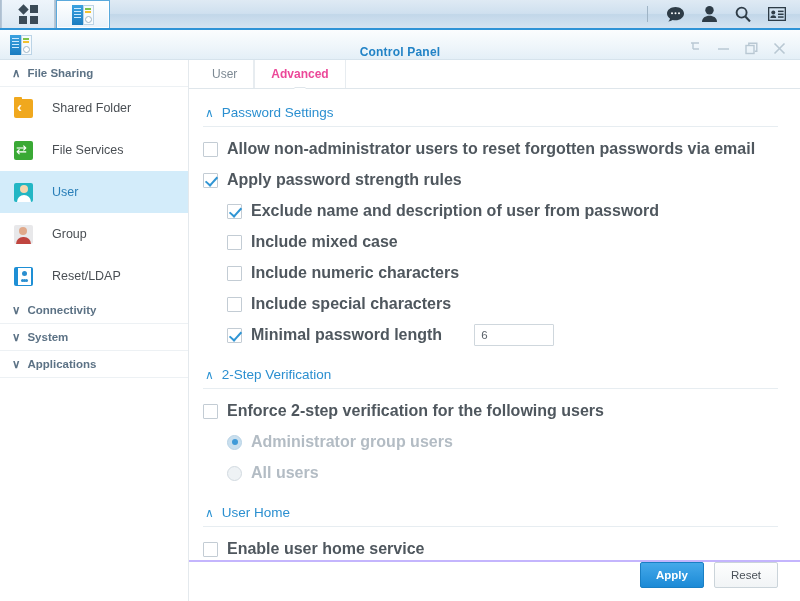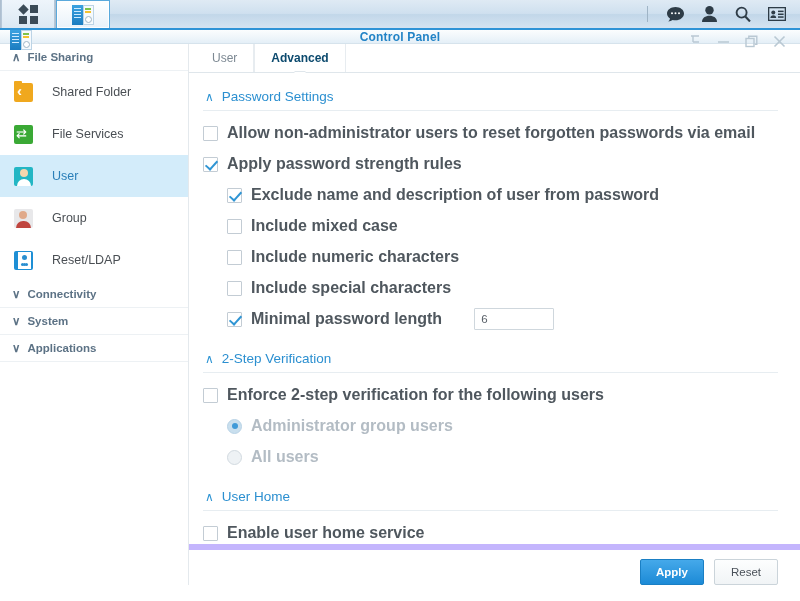--- a/index.html
+++ b/index.html
@@ -51,24 +51,24 @@
   .cp-icon .circ { position:absolute; left:13px; top:11px; width:7px; height:7px; border-radius:50%;
     border:1px solid #9fb6c6; background:#fff; }
 
   .tb-right { margin-left: auto; display: flex; align-items: center; padding-right: 8px; gap: 4px; }
   .tb-right .divider { width:1px; height:16px; background:#9fb4c6; margin-right:8px; }
   .tb-ico { width: 30px; height: 28px; display:flex; align-items:center; justify-content:center; color:#2e3c47; }
 
   
   .window { position:absolute; top:30px; left:0; width:800px; height:571px; background:#fff; }
   .titlebar {
-    height: 14px; position: relative;
+    height: 30px; position: relative;
     background: linear-gradient(to bottom,#fbfdfe 0%, #eef5fa 60%, #e4eff7 100%);
     border-bottom: 1px solid #d6e3ec;
-    display:flex; align-items:flex-start;
+    display:flex; align-items:flex-end;
   }
   .title-app-icon { margin-left: 10px; }
   .win-title {
     position:absolute; left:0; right:0; text-align:center;
     font-size: 12px; font-weight: bold; color:#2283c6; letter-spacing:.2px;
   }
   .win-ctrls { margin-left:auto; display:flex; align-items:center; gap:2px; padding-right:8px; z-index:2;}
   .wc { width:26px; height:22px; display:flex; align-items:center; justify-content:center; color:#b9c8d3; }
 
   .body { display:flex; height: 541px; }
@@ -116,21 +116,21 @@
     background:#2a8fd0; box-shadow: 0 7px 0 -1px #2a8fd0, -2px 7px 0 -1px #2a8fd0, 2px 7px 0 -1px #2a8fd0; }
 
   
   .main { width: 611px; height:541px; position:relative; background:#fff; }
   .tabs { display:flex; align-items:flex-end; height:29px; border-bottom:1px solid #dfe6eb; padding-left:7px; }
   .tab {
     padding: 0 16px; height:28px; line-height:28px; font-size:12px; color:#7d8993;
     border-left:1px solid #e7ecf0; border-right:1px solid #e7ecf0; position:relative;
   }
   .tab:first-child { border-left:none; }
-  .tab.active { color:#0c4a6e; font-weight:bold; }
+  .tab.active { color:#ec4899; font-weight:bold; }
   .tab.active::after {
     content:""; position:absolute; left:50%; bottom:-6px; margin-left:-6px;
     width:0; height:0; border-left:6px solid transparent; border-right:6px solid transparent;
     border-top:6px solid #fff; filter: drop-shadow(0 -1px 0 #dfe6eb);
   }
   .content { position:absolute; top:29px; left:0; right:0; bottom:41px; overflow:hidden; padding: 10px 22px 0 14px; }
 
   .sec-head { display:flex; align-items:center; gap:8px; padding: 6px 0 6px 2px; }
   .sec-head .chev { color:#2f95d4; font-size:12px; }
   .sec-title { font-size:13.5px; color:#2b8fd0; }
@@ -166,21 +166,21 @@
     height:24px; padding:0 14px; border:1px solid #cbd4da; border-radius:2px;
     background:linear-gradient(to bottom,#fdfefe,#f1f4f6); font-size:11.5px; color:#4a5159;
     font-family:"Liberation Sans", sans-serif; display:inline-flex; align-items:center; justify-content:center;
   }
   .btn.primary {
     background:linear-gradient(to bottom,#45a9ea,#1c8ad6); border:1px solid #1a7fc4; color:#fff; font-weight:bold;
   }
 
   .footer {
     position:absolute; bottom:0; left:0; right:0; height:41px;
-    border-top:6px solid #c4b5fd; display:flex; align-items:flex-end; justify-content:flex-end;
+    border-top:2px solid #c4b5fd; display:flex; align-items:flex-start; justify-content:flex-end;
     gap:10px; padding-right:22px; background:#fff;
   }
   .footer .btn { height:26px; min-width:64px; }
 </style>
 </head>
 <body>
 
 <div class="taskbar">
   <div class="tb-left">
     <div class="tb-sep"></div>

